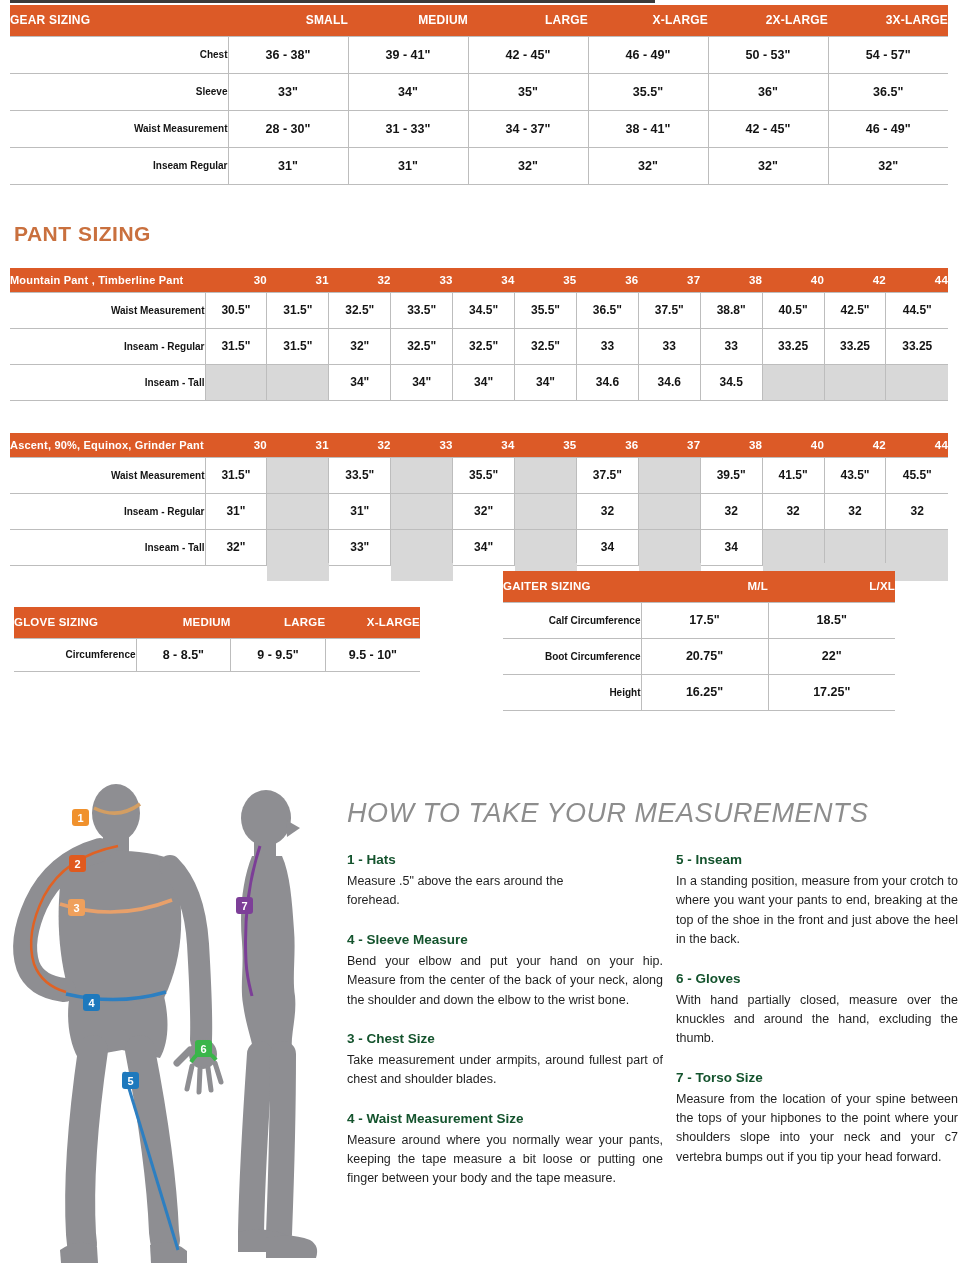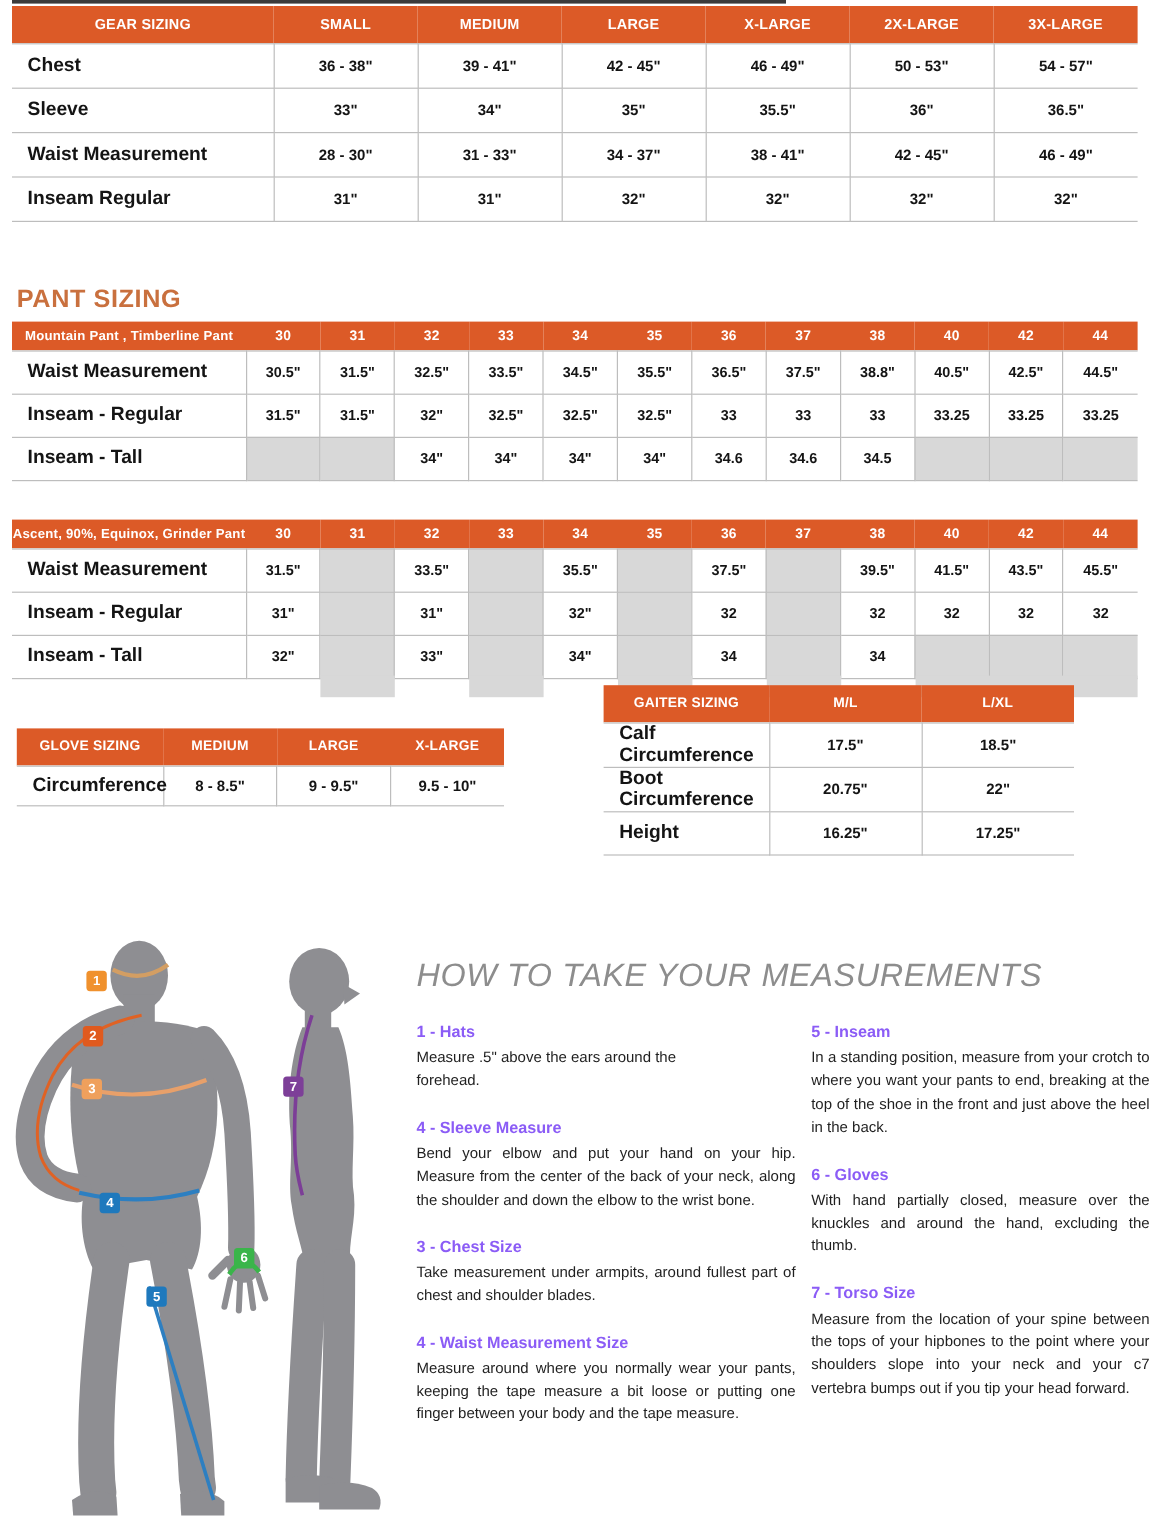--- a/index.html
+++ b/index.html
@@ -7,29 +7,29 @@
   .page {
     position:relative; width:958px; height:1280px; background:#fff;
     font-family:"Liberation Sans", sans-serif; overflow:hidden;
   }
   .topbar { position:absolute; left:10px; top:0; width:645px; height:3px; background:#3b3b3b; }
 
   
   .tbl { position:absolute; }
   .tbl table { border-collapse:collapse; width:100%; table-layout:fixed; }
   .tbl th {
-    background:#DC5A27; color:#fff; font-weight:bold; text-align:center;
+    background:#DC5A27; color:#fff; font-weight:bold; text-align:right;
     font-size:11.5px; letter-spacing:0.2px; border:none;
   }
-  .tbl th.lbl-h { text-align:center; }
+  .tbl th.lbl-h { text-align:left; }
   .tbl td {
     border:1px solid #bdbdbd; text-align:center; color:#141414;
     font-size:12.5px; font-weight:bold; background:#fff;
   }
-  .tbl td.lbl { text-align:left; padding-left:13px; font-size:16px; }
+  .tbl td.lbl { text-align:right; padding-left:13px; font-size:10px; }
   .tbl td.empty { background:#d8d8d8; }
   .tbl tbody tr td:first-child { border-left:none; }
   .tbl tbody tr td:last-child { border-right:none; }
 
   .gear { left:10px; top:5px; width:938px; }
   .gear th { height:31px; font-size:12px; }
   .gear td { height:37px; }
 
   .pant { left:10px; width:938px; }
   .p1 { top:268px; } .p2 { top:433px; }
@@ -39,34 +39,34 @@
 
   .glove { left:14px; top:607px; width:406px; }
   .glove th { height:31px; } .glove td { height:33px; }
   .gaiter { left:503px; top:571px; width:392px; }
   .gaiter th { height:31px; } .gaiter td { height:36px; }
 
   .strip { position:absolute; top:563px; height:18px; background:#d8d8d8; }
 
   
   .pant-title {
-    position:absolute; left:14px; top:238px; font-size:21px; font-weight:bold;
+    position:absolute; left:14px; top:222px; font-size:21px; font-weight:bold;
     color:#c9703e; letter-spacing:0.5px;
   }
   .howto-title {
     position:absolute; left:347px; top:798px; font-size:27px; font-weight:normal;
     color:#8d8d8d; letter-spacing:0.5px; white-space:nowrap;font-style:italic;
   }
 
   
   .hcol { position:absolute; top:852px; }
   .hcol-left { left:347px; width:316px; }
   .hcol-right { left:676px; width:282px; }
   .hitem { margin-bottom:21px; }
-  .hhead { font-size:13.5px; font-weight:bold; color:#8b5cf6; margin-bottom:5px; }
+  .hhead { font-size:13.5px; font-weight:bold; color:#14532d; margin-bottom:5px; }
   .hbody { font-size:12.5px; color:#1f1f1f; line-height:1.55; text-align:justify; }
   .w-narrow { max-width:250px; text-align:left; }
 
   
   .diagram { position:absolute; left:0; top:782px; width:340px; height:498px; }
   .marker {
     position:absolute; width:17px; height:17px; border-radius:3px;
     display:flex; align-items:center; justify-content:center;
     color:#fff; font-size:11px; font-weight:bold;
   }

